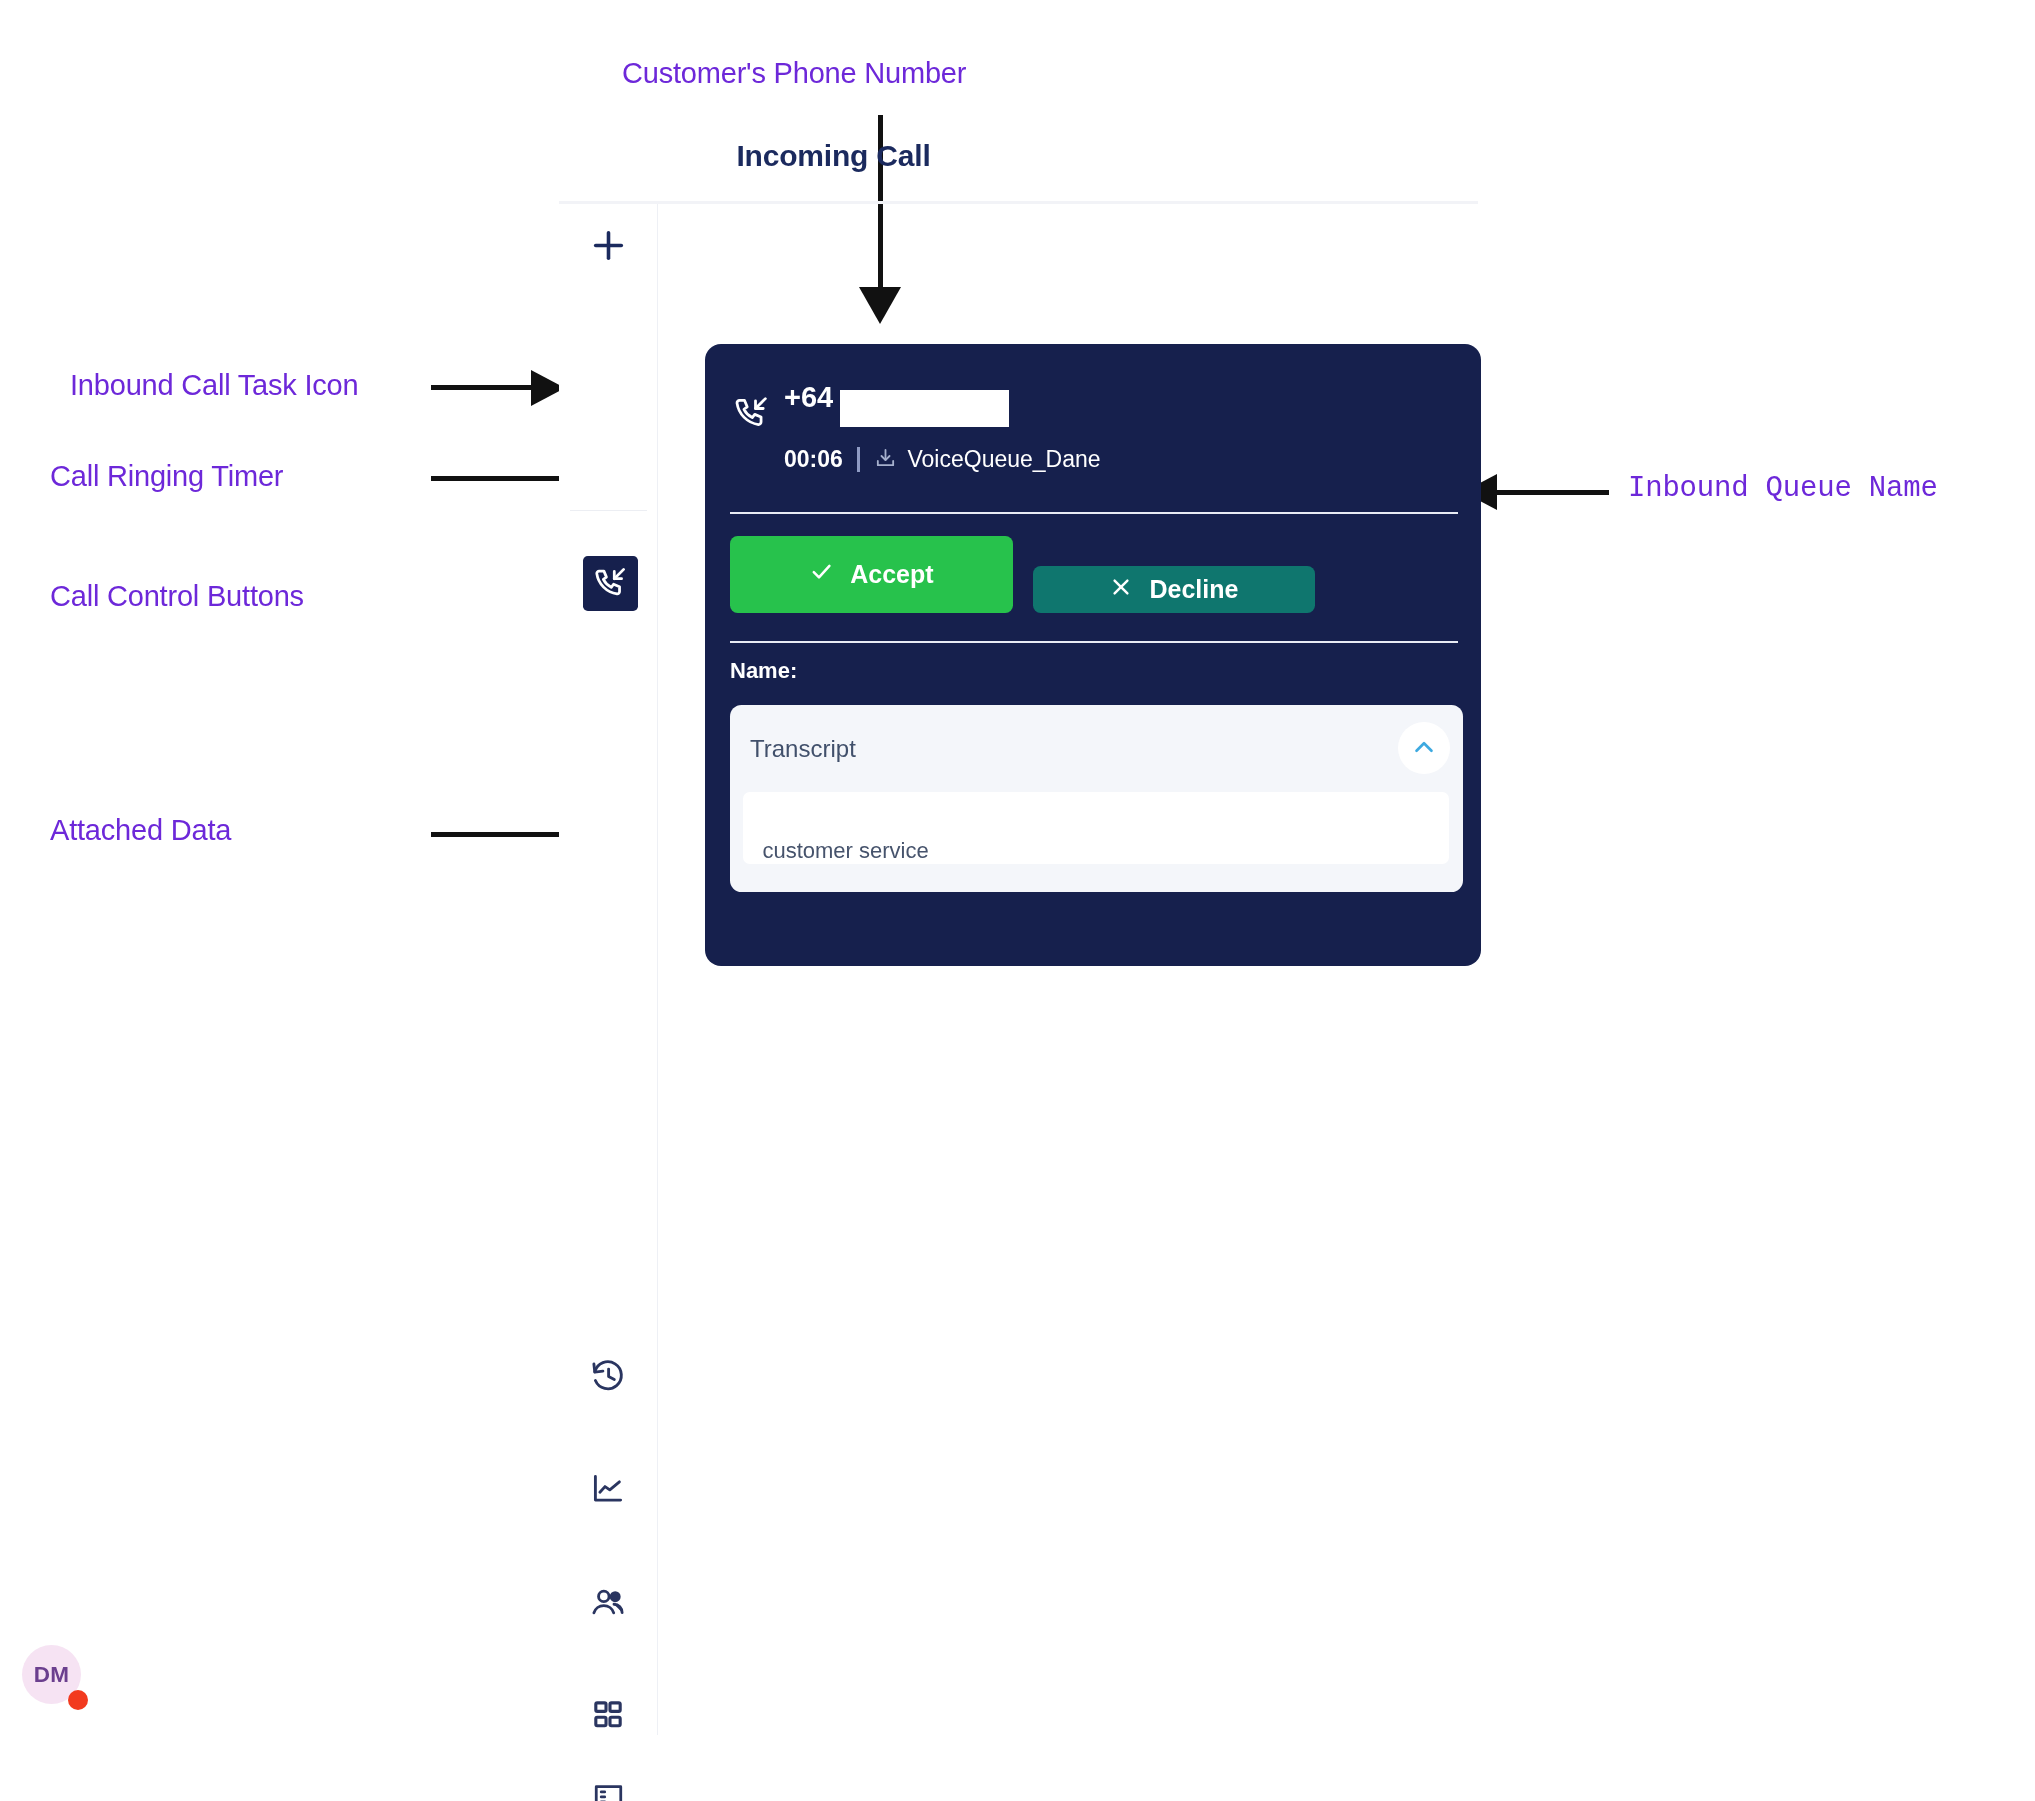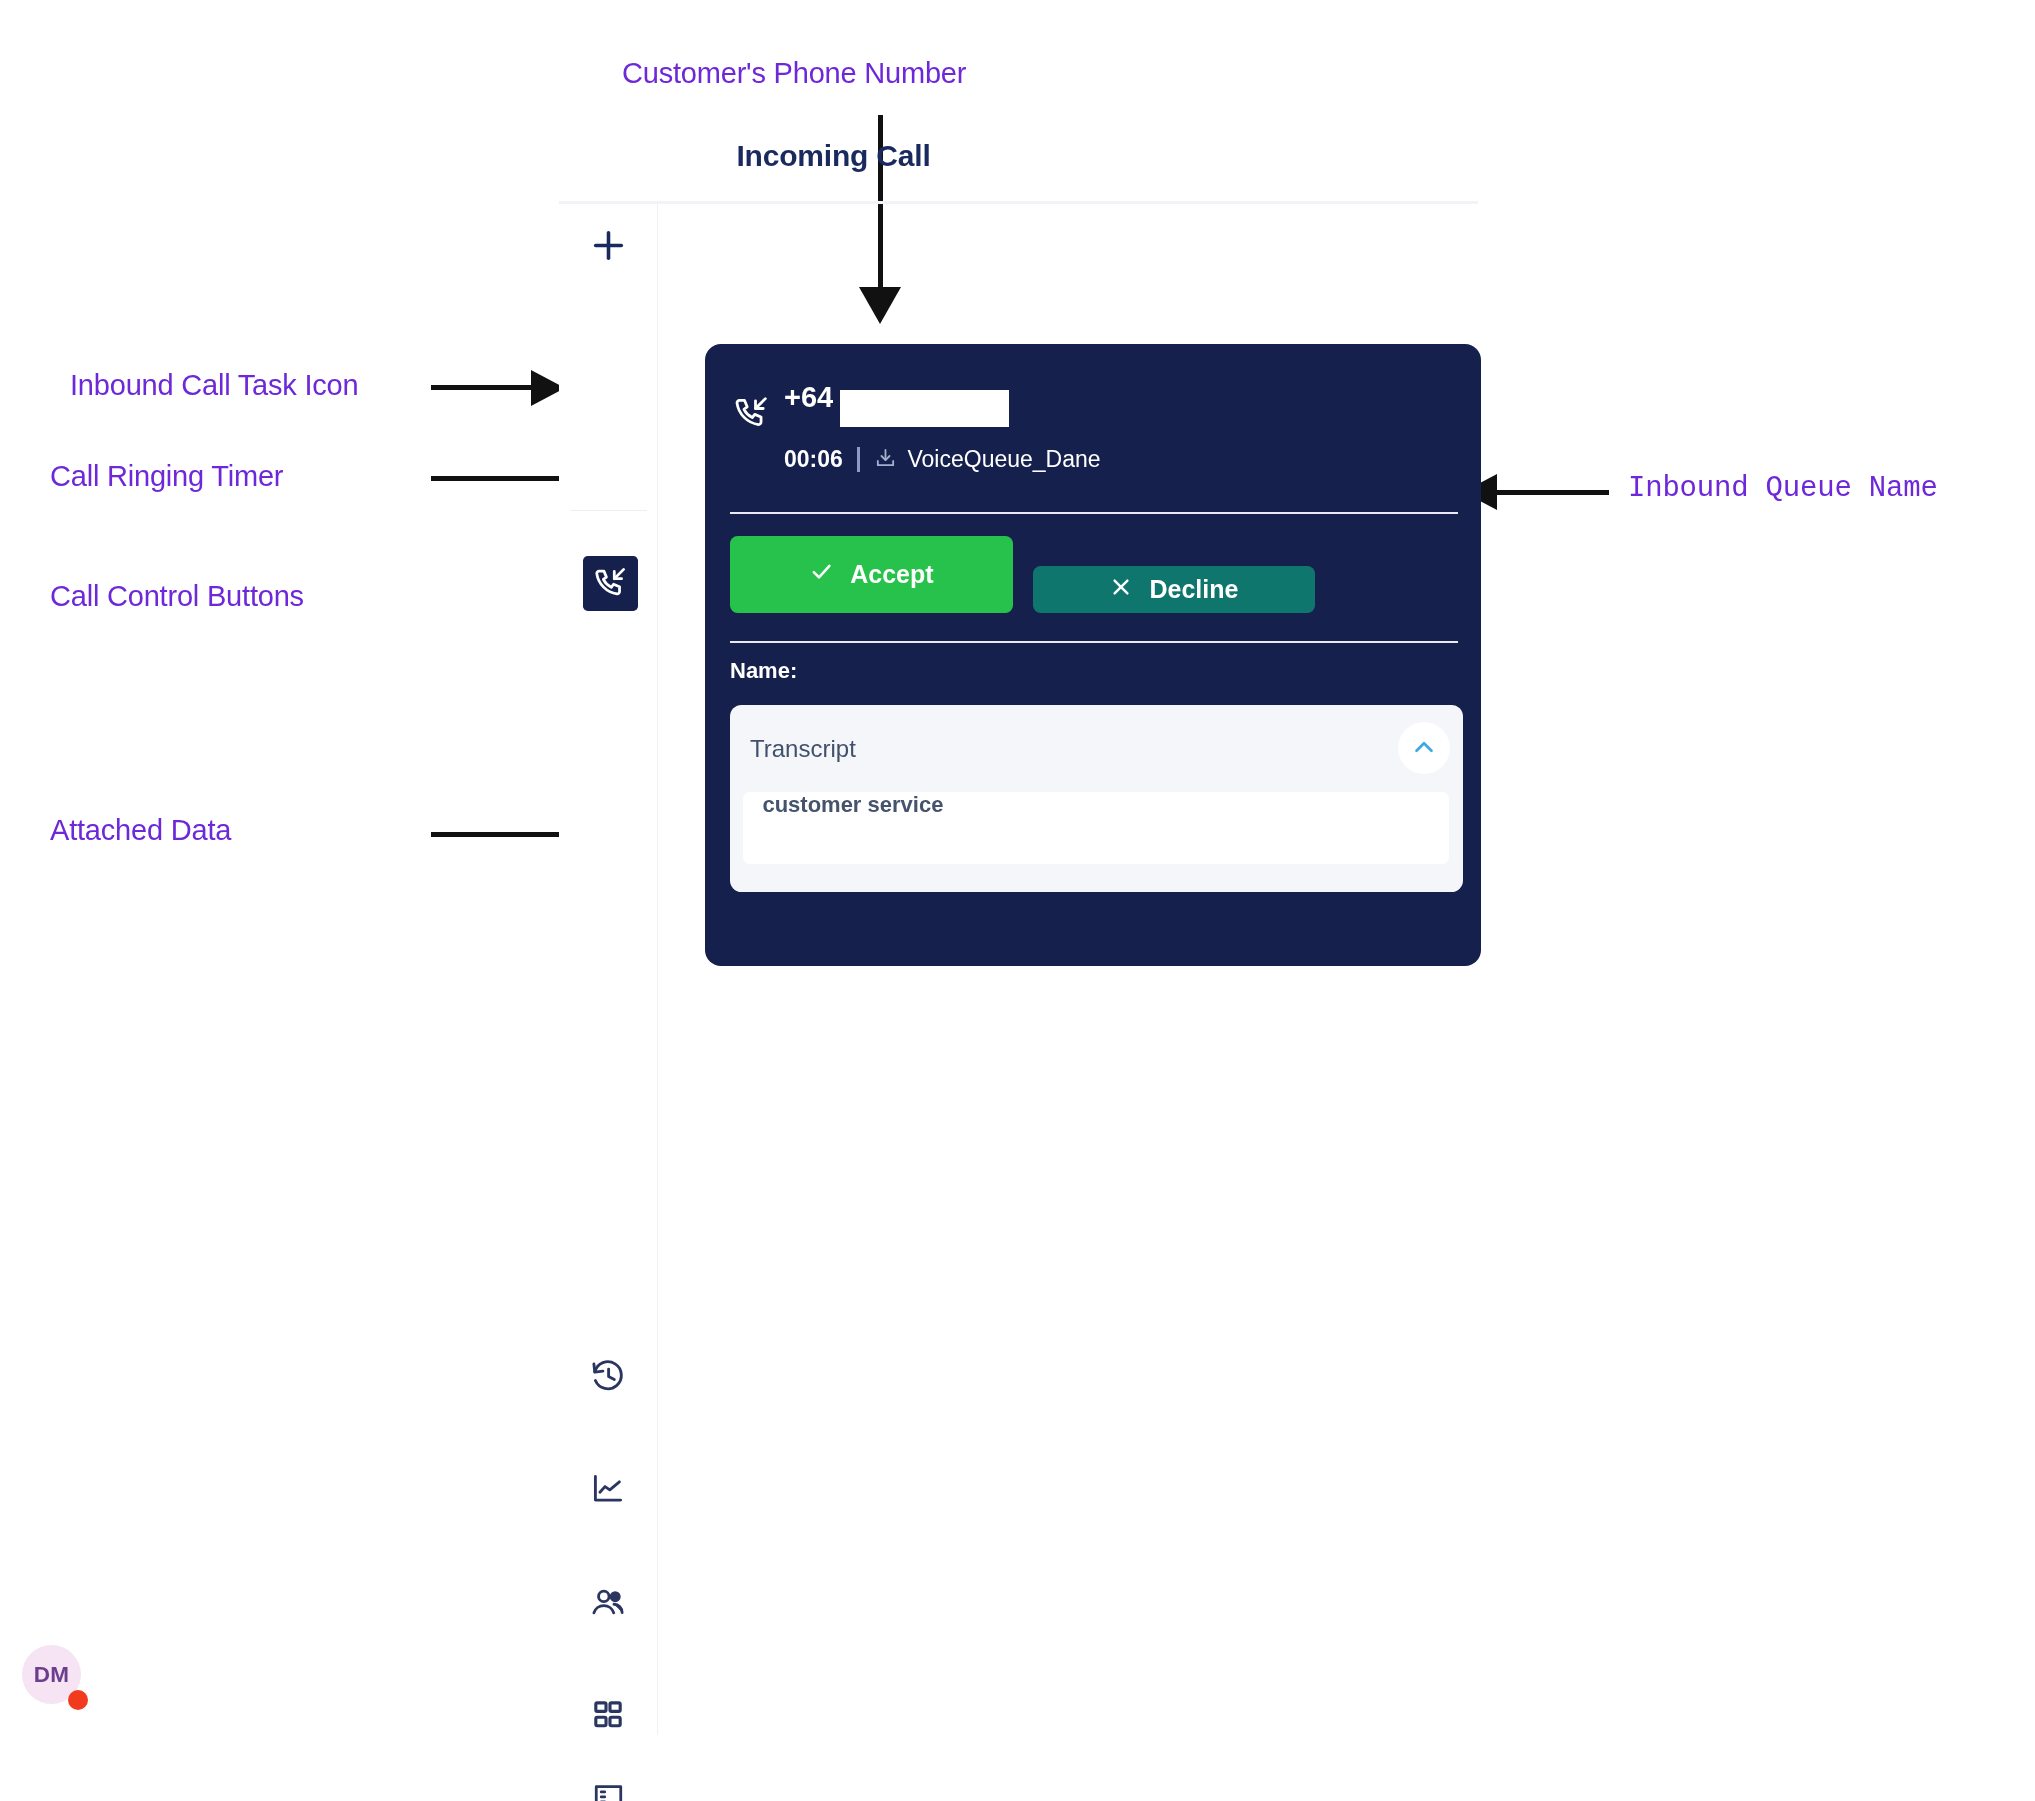--- a/index.html
+++ b/index.html
@@ -145,21 +145,21 @@
     font-size:24px;color:#41506b;font-family:"Liberation Sans",sans-serif;
   }
   #transcript-collapse{
     position:absolute;right:13.4px;top:17px;width:52px;height:52px;
     border-radius:50%;background:#ffffff;
     display:flex;align-items:center;justify-content:center;cursor:pointer;
   }
   #transcript-value-box{
     position:absolute;left:13.4px;top:87px;width:706px;height:72px;
     background:#ffffff;border-radius:6.7px;
-    display:flex;align-items:flex-start;font-weight:bold;
+    display:flex;align-items:flex-end;
   }
   #transcript-value{
     margin-left:19px;
     font-size:22px;color:#46536c;font-family:"Liberation Sans",sans-serif;
   }
 </style>
 </head>
 <body>
 
 <div class="abs anno" style="left:622px;top:57px;">Customer's Phone Number</div>

